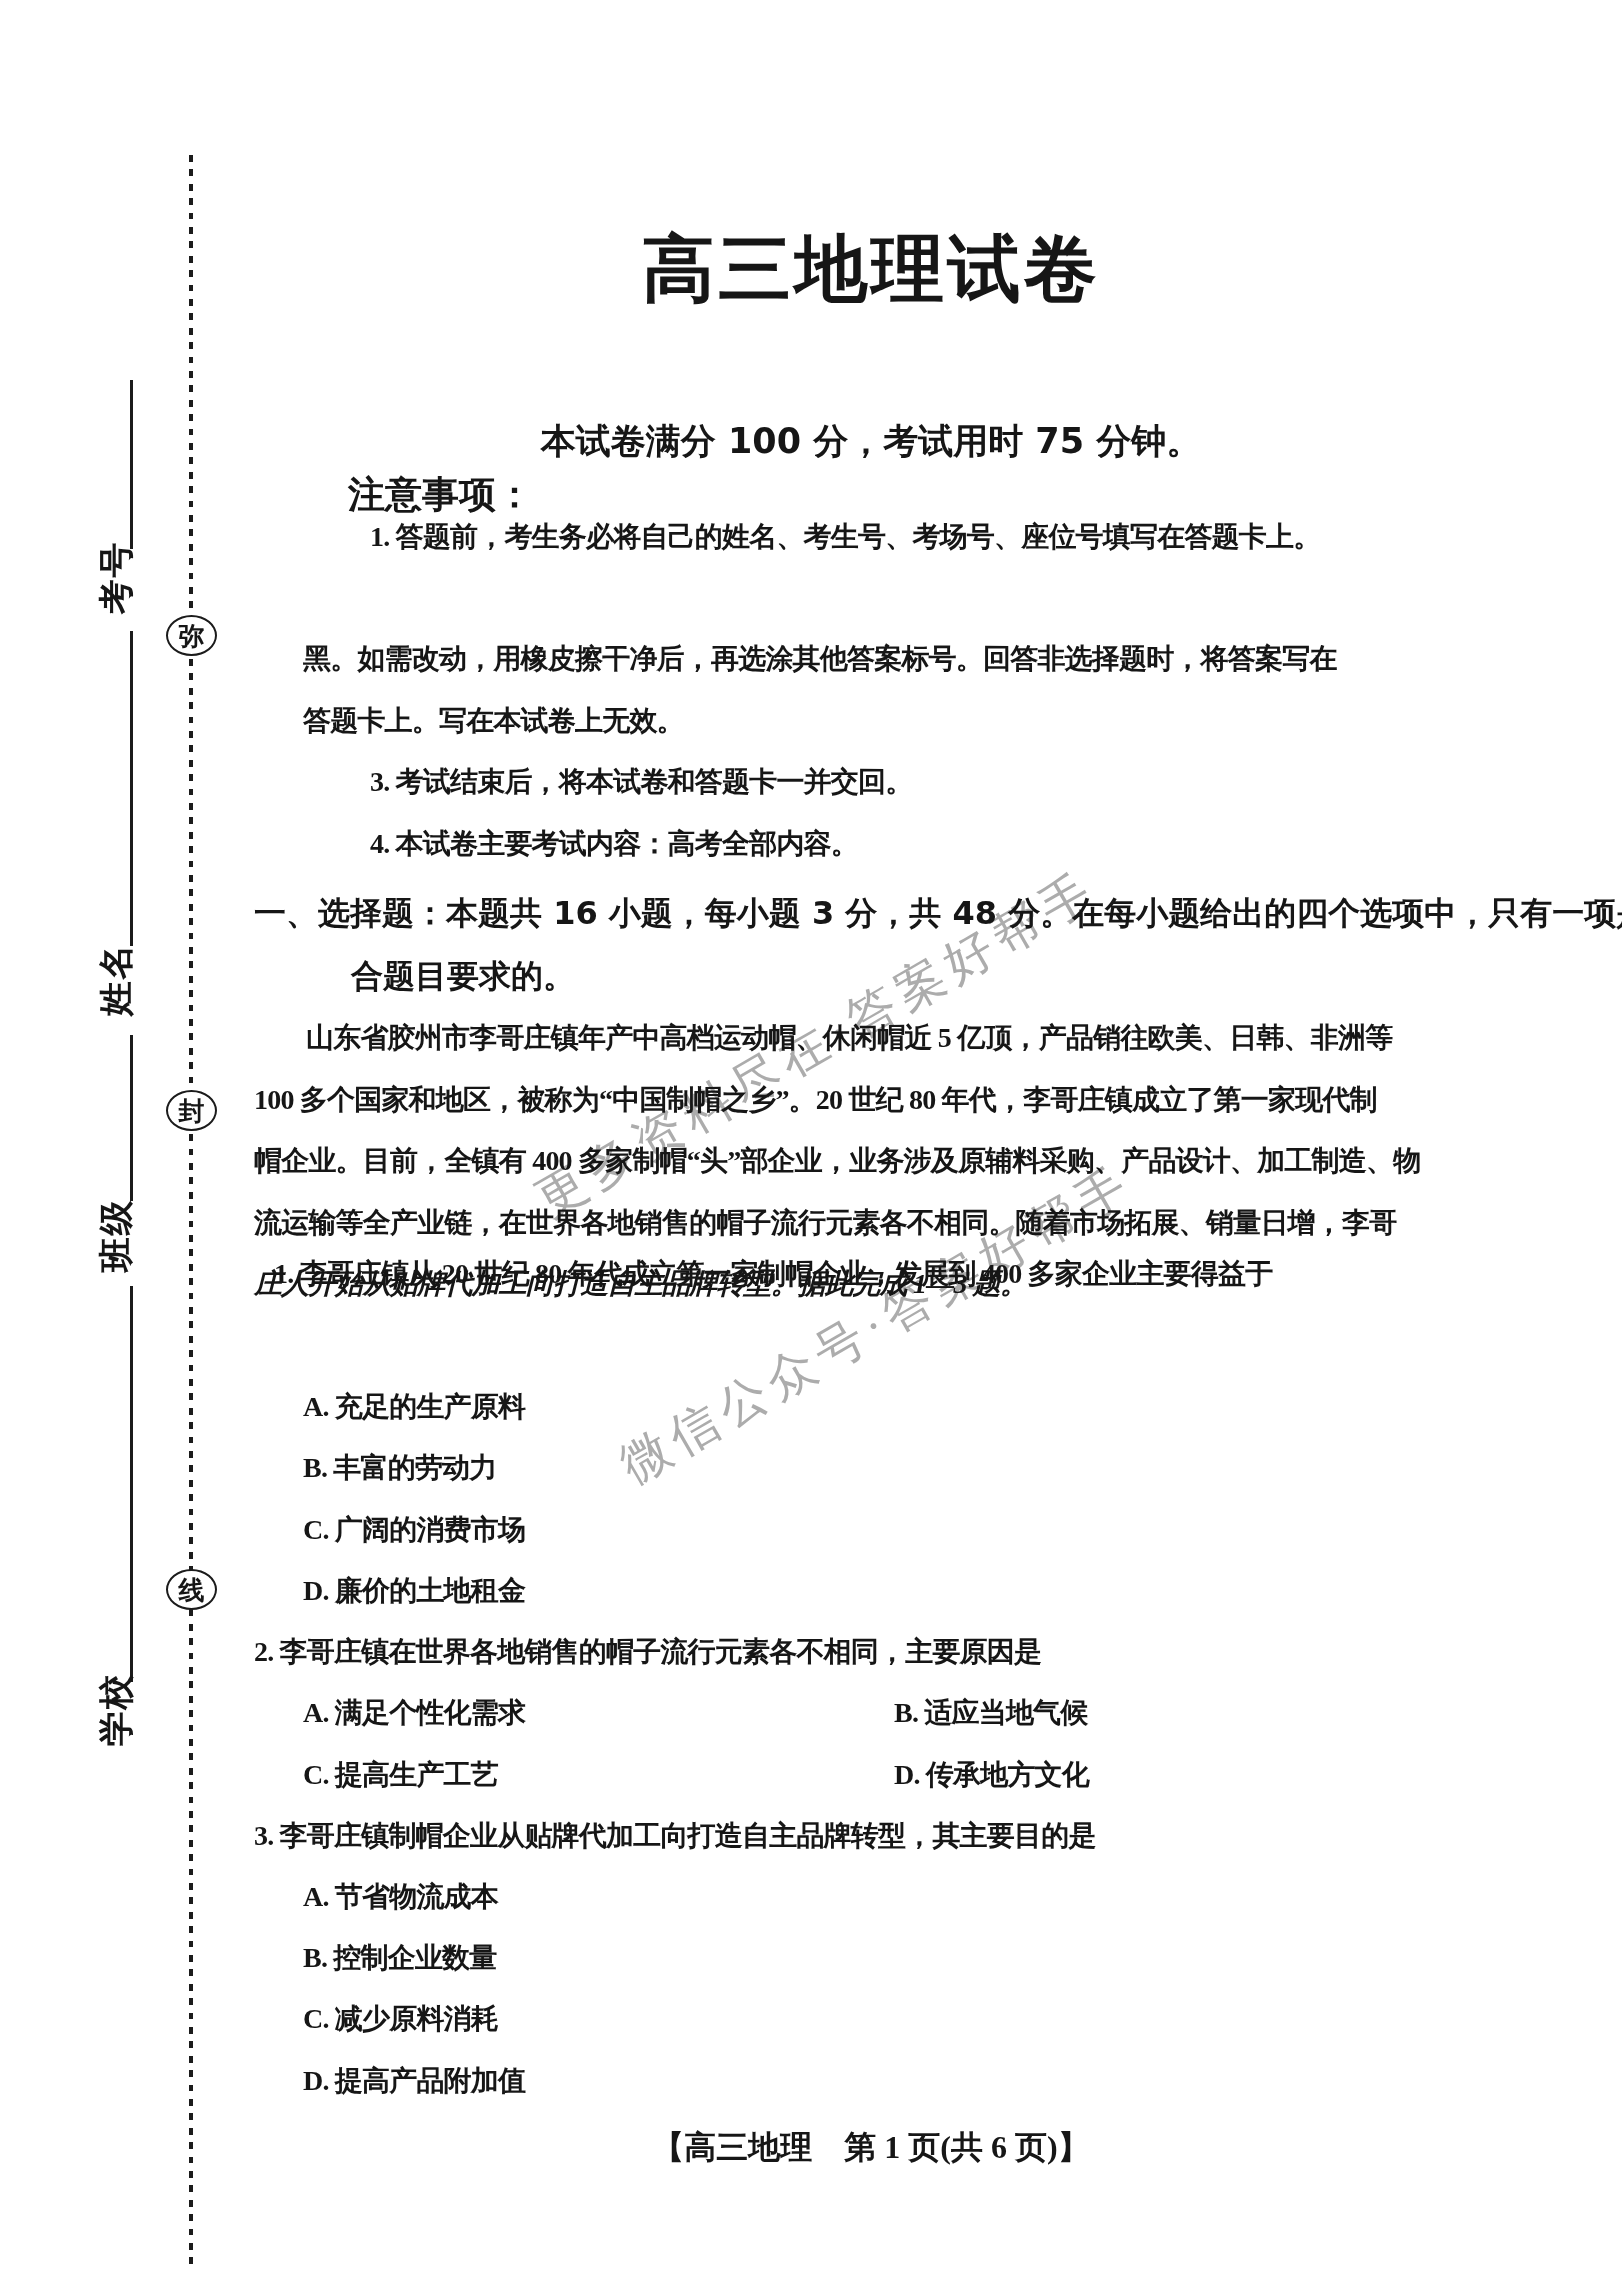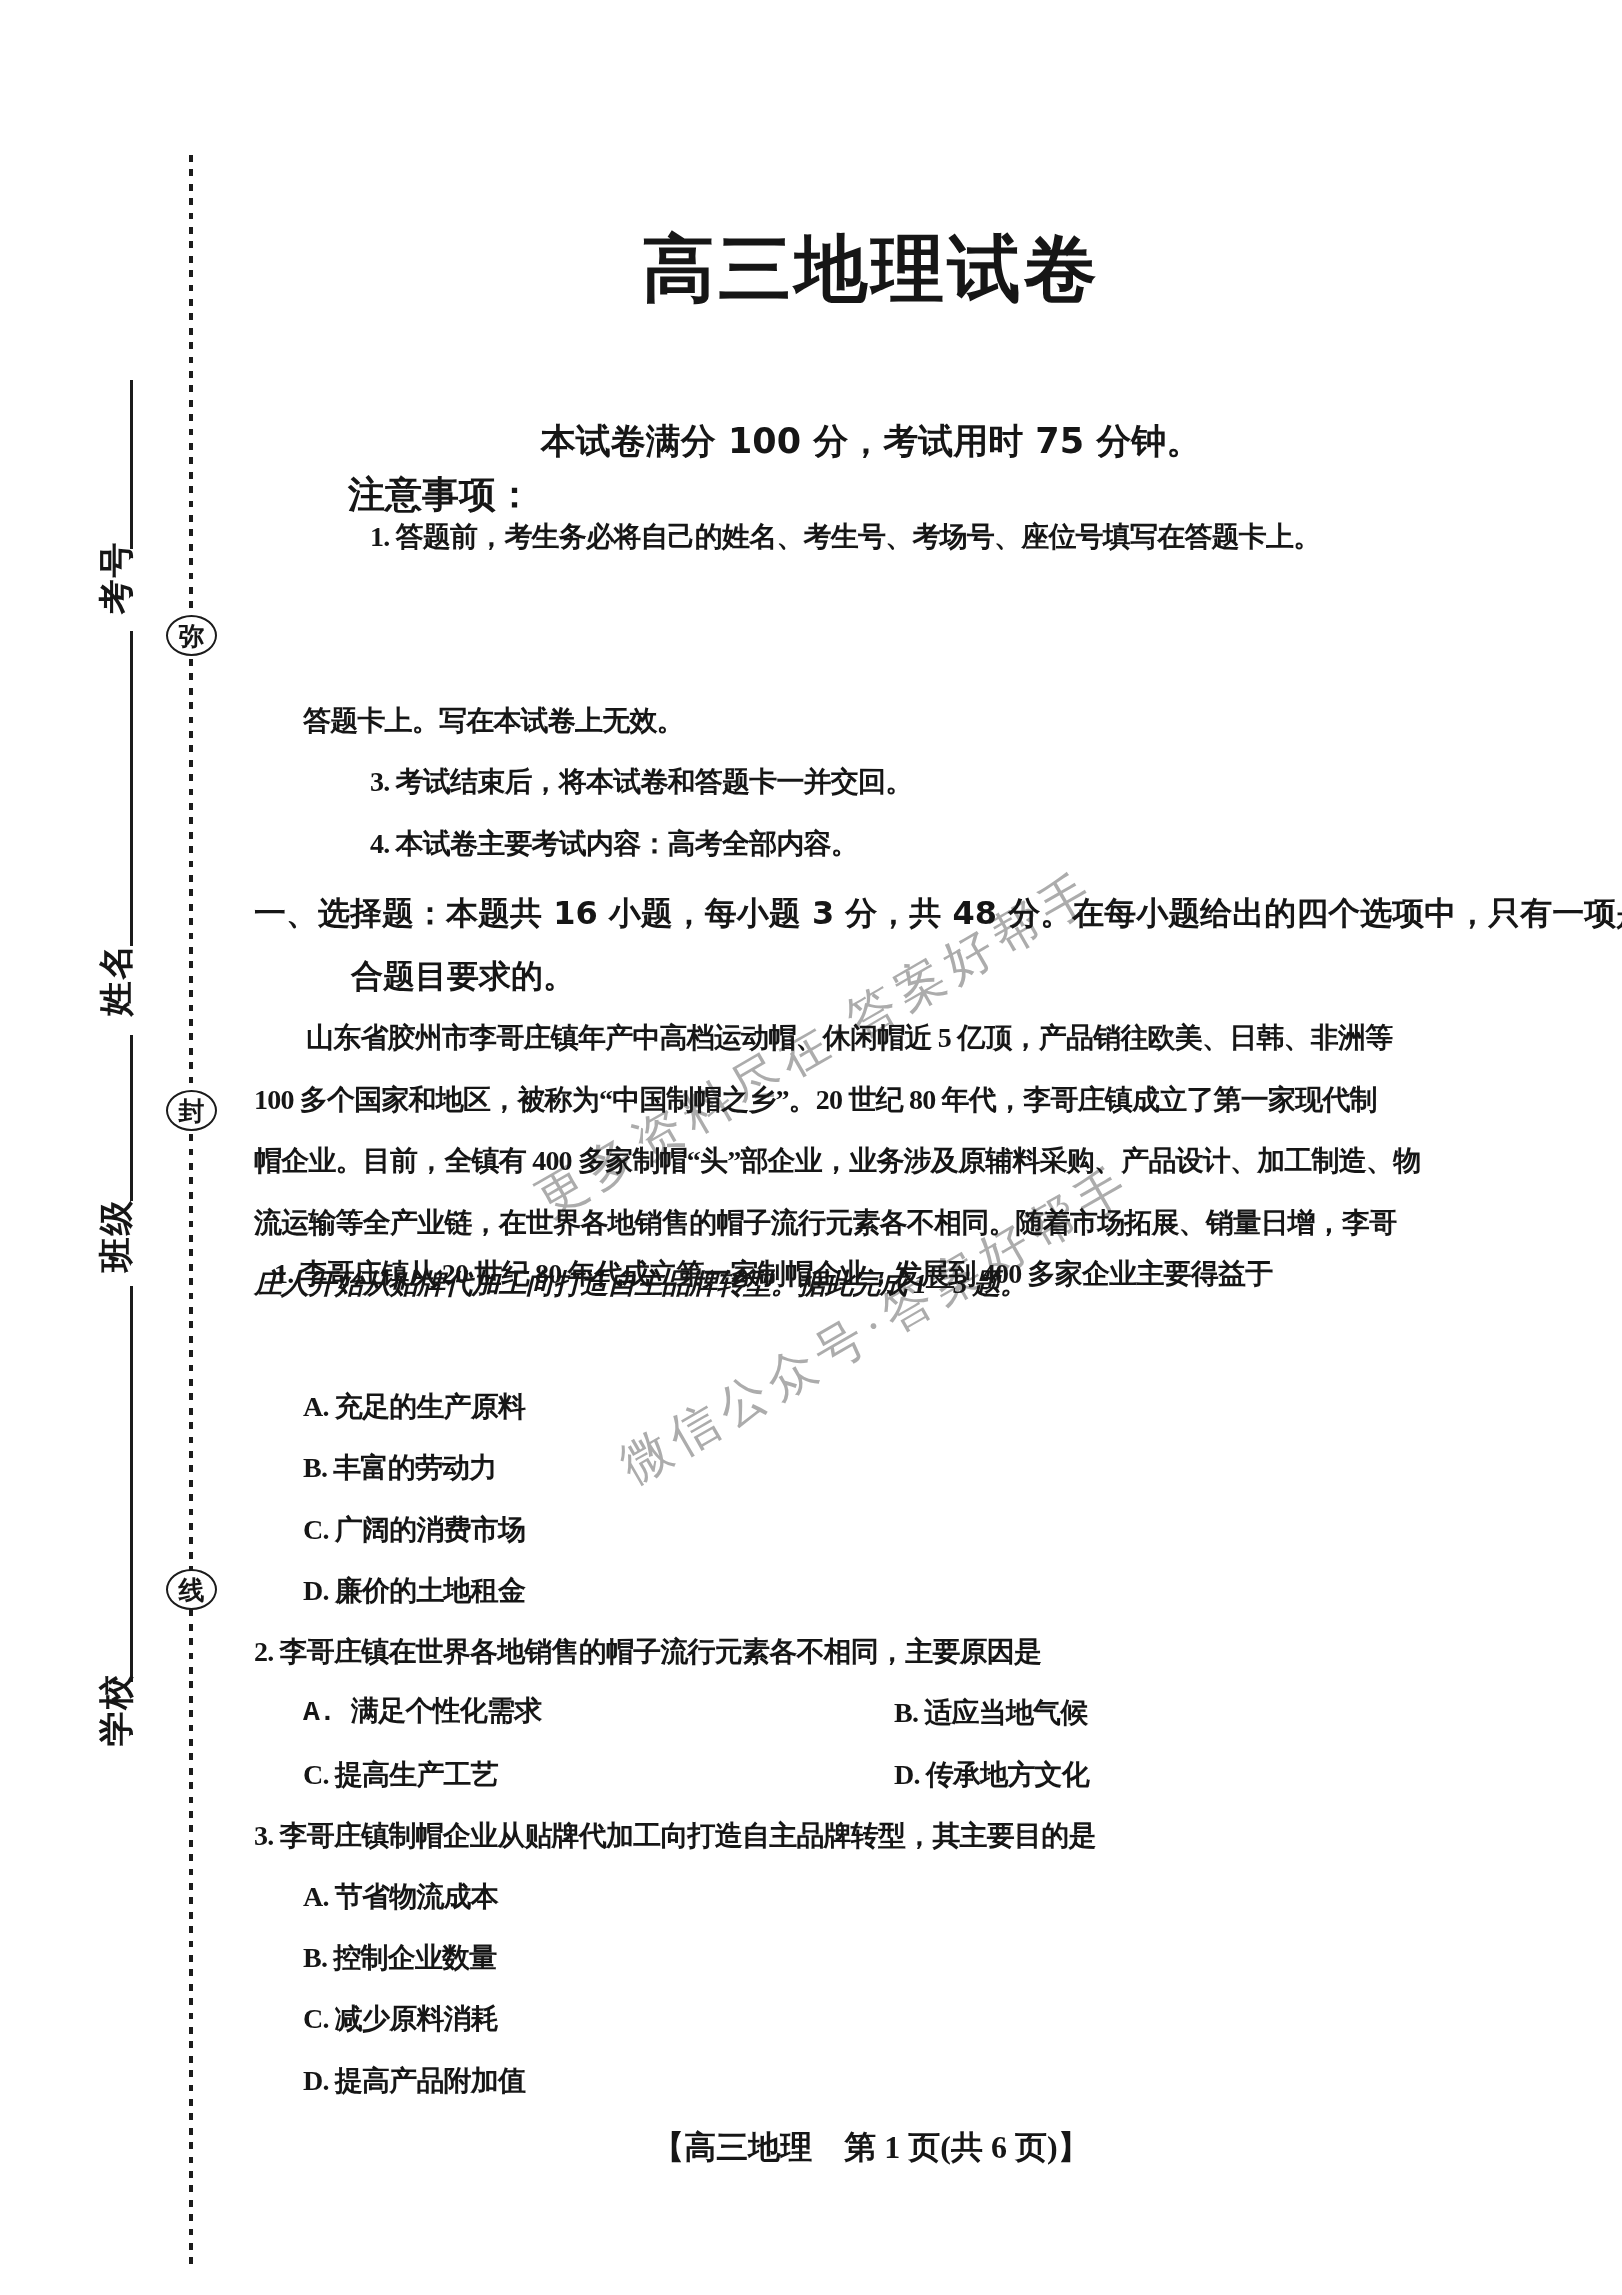--- a/index.html
+++ b/index.html
@@ -56,41 +56,42 @@
 
   <div class="seal-circle" style="top:615px;">弥</div>
   <div class="seal-circle" style="top:1090px;">封</div>
   <div class="seal-circle" style="top:1569px;">线</div>
 
   <div class="doc-title hei">高三地理试卷</div>
   <div class="doc-subtitle hei">本试卷满分 100 分，考试用时 75 分钟。</div>
 
   <div class="notice-heading hei">注意事项：</div>
   <div class="line" style="left:370px;top:520px;">1. 答题前，考生务必将自己的姓名、考生号、考场号、座位号填写在答题卡上。</div>
+  <div class="line" style="left:303px;top:642px;">黑。如需改动，用橡皮擦干净后，再选涂其他答案标号。回答非选择题时，将答案写在</div>
   <div class="line" style="left:303px;top:704px;">答题卡上。写在本试卷上无效。</div>
   <div class="line" style="left:370px;top:765px;">3. 考试结束后，将本试卷和答题卡一并交回。</div>
   <div class="line" style="left:370px;top:827px;">4. 本试卷主要考试内容：高考全部内容。</div>
 
   <div class="line section-line hei" style="left:254px;top:894px;">一、选择题：本题共 16 小题，每小题 3 分，共 48 分。在每小题给出的四个选项中，只有一项是符</div>
   <div class="line section-line hei" style="left:351px;top:957px;text-align:center;">合题目要求的。</div>
 
   <div class="line" style="left:306px;top:1021px;">山东省胶州市李哥庄镇年产中高档运动帽、休闲帽近 5 亿顶，产品销往欧美、日韩、非洲等</div>
   <div class="line" style="left:254px;top:1083px;">100 多个国家和地区，被称为“中国制帽之乡”。20 世纪 80 年代，李哥庄镇成立了第一家现代制</div>
   <div class="line" style="left:254px;top:1144px;">帽企业。目前，全镇有 400 多家制帽“头”部企业，业务涉及原辅料采购、产品设计、加工制造、物</div>
   <div class="line" style="left:254px;top:1206px;">流运输等全产业链，在世界各地销售的帽子流行元素各不相同。随着市场拓展、销量日增，李哥</div>
   <div class="line" style="left:254px;top:1267px;font-style:italic;">庄人开始从贴牌代加工向打造自主品牌转型。据此完成 1—3 题。</div>
 
   <div class="line" style="left:254px;top:1257px;margin-left:20px;">1. 李哥庄镇从 20 世纪 80 年代成立第一家制帽企业，发展到 400 多家企业主要得益于</div>
   <div class="line" style="left:303px;top:1390px;">A. 充足的生产原料</div>
   <div class="line" style="left:303px;top:1451px;">B. 丰富的劳动力</div>
   <div class="line" style="left:303px;top:1513px;">C. 广阔的消费市场</div>
   <div class="line" style="left:303px;top:1574px;">D. 廉价的土地租金</div>
 
   <div class="line" style="left:254px;top:1635px;">2. 李哥庄镇在世界各地销售的帽子流行元素各不相同，主要原因是</div>
-  <div class="line" style="left:303px;top:1696px;font-family:Liberation Mono, monospace;">A. 满足个性化需求</div>
+  <div class="line" style="left:303px;top:1696px;">A. 满足个性化需求</div>
   <div class="line" style="left:894px;top:1696px;">B. 适应当地气候</div>
   <div class="line" style="left:303px;top:1758px;">C. 提高生产工艺</div>
   <div class="line" style="left:894px;top:1758px;">D. 传承地方文化</div>
 
   <div class="line" style="left:254px;top:1819px;">3. 李哥庄镇制帽企业从贴牌代加工向打造自主品牌转型，其主要目的是</div>
   <div class="line" style="left:303px;top:1880px;">A. 节省物流成本</div>
   <div class="line" style="left:303px;top:1941px;">B. 控制企业数量</div>
   <div class="line" style="left:303px;top:2002px;">C. 减少原料消耗</div>
   <div class="line" style="left:303px;top:2064px;">D. 提高产品附加值</div>
 

